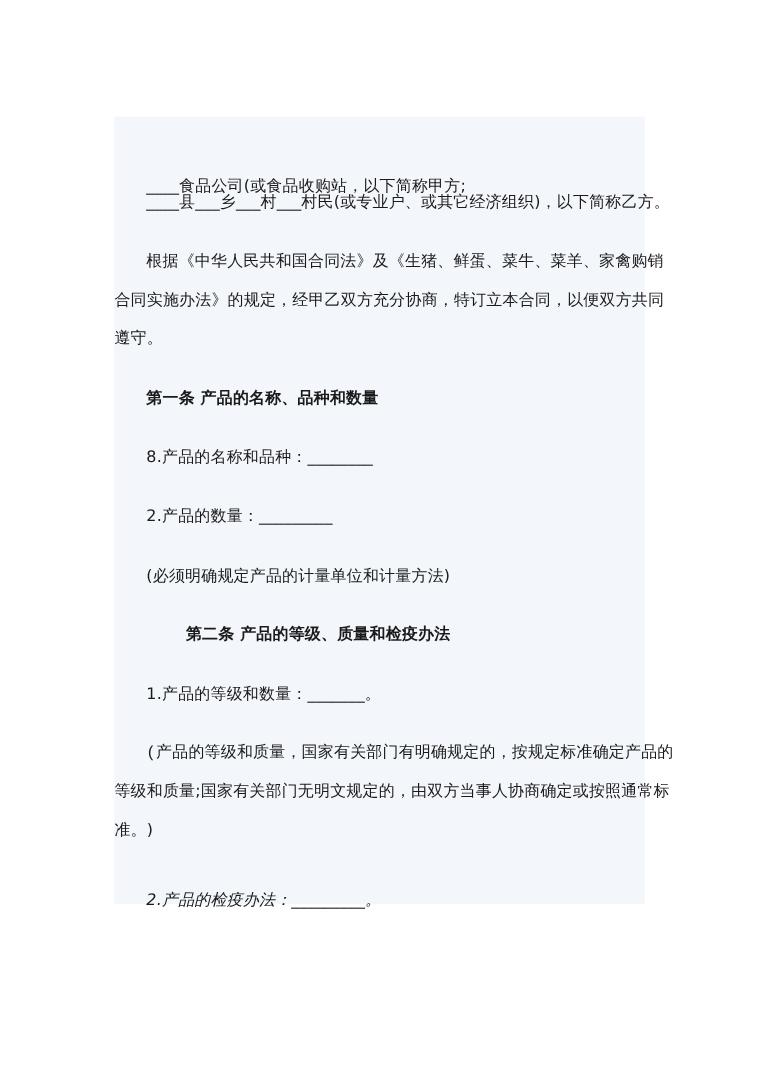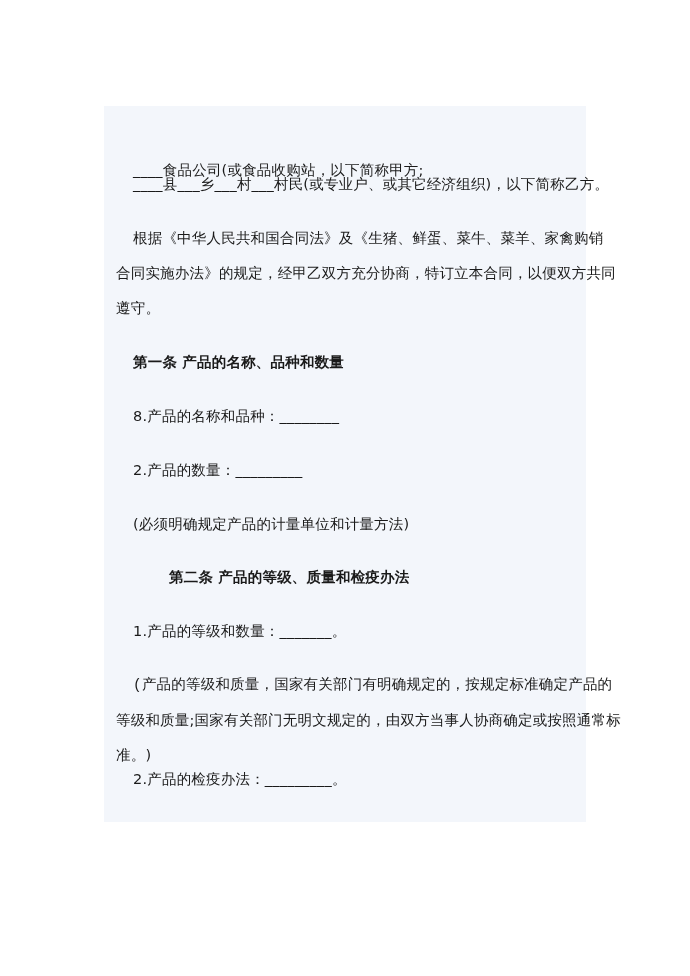--- a/index.html
+++ b/index.html
@@ -28,21 +28,21 @@
       font-size: 14.5px;
       line-height: 20px;
       white-space: nowrap;
       letter-spacing: 0.2px;
     }
     .bold {
       font-weight: bold;
       text-align: right;
     }
     .indent { left: 133px; }
-    .flush { left: 116px; text-align: right; }
+    .flush { left: 104px; text-align: right; }
   </style>
 </head>
 <body>
 
 <div class="page-box"></div>
 
 <div class="line indent" style="top:120px;margin-top:40px;">____食品公司(或食品收购站，以下简称甲方;</div>
 <div class="line indent" style="top:174px;">____县___乡___村___村民(或专业户、或其它经济组织)，以下简称乙方。</div>
 
 <div class="line indent" style="top:228px;">根据《中华人民共和国合同法》及《生猪、鲜蛋、菜牛、菜羊、家禽购销</div>
@@ -52,13 +52,13 @@
 <div class="line indent bold" style="top:352px;">第一条 产品的名称、品种和数量</div>
 <div class="line indent" style="top:406px;">8.产品的名称和品种：________</div>
 <div class="line indent" style="top:460px;">2.产品的数量：_________</div>
 <div class="line indent" style="top:514px;">(必须明确规定产品的计量单位和计量方法)</div>
 
 <div class="line indent bold" style="top:567px;margin-left:36px;">第二条 产品的等级、质量和检疫办法</div>
 <div class="line indent" style="top:621px;">1.产品的等级和数量：_______。</div>
 <div class="line indent" style="top:675px;font-family:Liberation Mono, monospace;">(产品的等级和质量，国家有关部门有明确规定的，按规定标准确定产品的</div>
 <div class="line flush" style="top:710px;">等级和质量;国家有关部门无明文规定的，由双方当事人协商确定或按照通常标</div>
 <div class="line flush" style="top:745px;">准。)</div>
-<div class="line indent" style="top:769px;">2.产品的检疫办法：_________。</div>
+<div class="line indent" style="top:809px;font-style:italic;">2.产品的检疫办法：_________。</div>
 
 </body></html>

